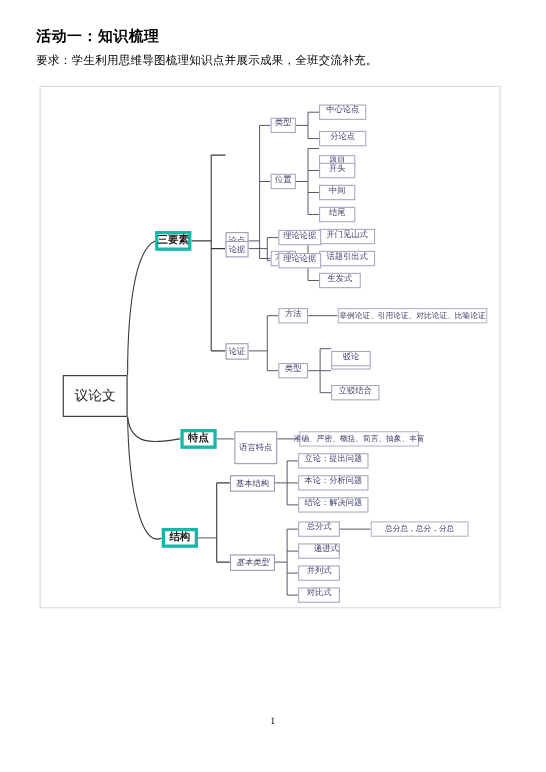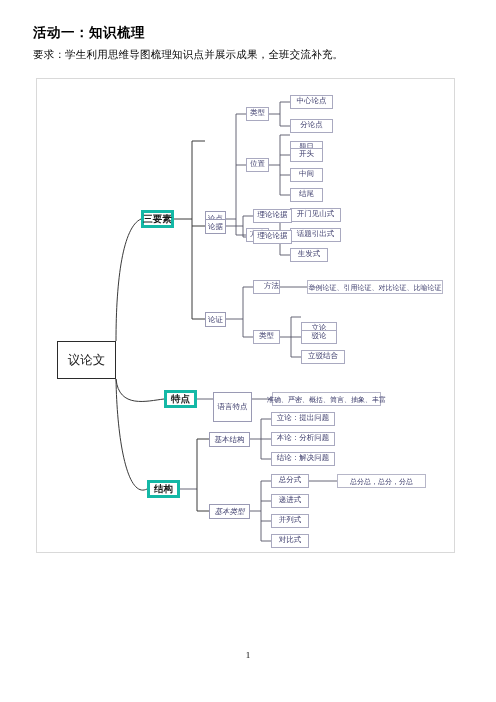--- a/index.html
+++ b/index.html
@@ -212,34 +212,34 @@
         <span>生发式</span>
       </div>
 
       <div class="node n-l3" style="left:216px;top:130px;width:39px;height:14px;">
         <span>理论论据</span>
       </div>
       <div class="node n-l3" style="left:216px;top:151px;width:39px;height:14px;">
         <span>理论论据</span>
       </div>
 
-      <div class="node n-l3" style="left:216px;top:201px;width:27px;height:14px;justify-content:flex-end;">
+      <div class="node n-l3" style="left:216px;top:201px;width:27px;height:14px;">
         <span>方法</span>
       </div>
       <div class="node n-l4" style="left:270px;top:201px;width:136px;height:14px;">
         <span>举例论证、引用论证、对比论证、比喻论证</span>
       </div>
 
       <div class="node n-l3" style="left:216px;top:251px;width:27px;height:14px;">
         <span>类型</span>
       </div>
       <div class="node n-l3" style="left:264px;top:231px;width:36px;height:14px;margin-top:12px;">
         <span>立论</span>
       </div>
-      <div class="node n-l3" style="left:264px;top:251px;width:36px;height:14px;">
+      <div class="node n-l3" style="left:264px;top:240px;width:36px;height:14px;">
         <span>驳论</span>
       </div>
       <div class="node n-l3" style="left:264px;top:271px;width:44px;height:14px;">
         <span>立驳结合</span>
       </div>
 
       <div class="node n-l2" style="left:176px;top:313px;width:39px;height:30px;">
         <span>语言特点</span>
       </div>
       <div class="node n-l4" style="left:235px;top:313px;width:109px;height:14px;">
@@ -258,21 +258,21 @@
       <div class="node n-l3" style="left:234px;top:373px;width:64px;height:14px;">
         <span>结论：解决问题</span>
       </div>
 
       <div class="node n-l2" style="left:172px;top:425px;width:41px;height:15px;font-style:italic;">
         <span>基本类型</span>
       </div>
       <div class="node n-l3" style="left:234px;top:395px;width:38px;height:14px;">
         <span>总分式</span>
       </div>
-      <div class="node n-l3" style="left:234px;top:415px;width:38px;height:14px;">
+      <div class="node n-l3" style="left:234px;top:415px;width:38px;height:14px;justify-content:flex-end;">
         <span>递进式</span>
       </div>
       <div class="node n-l3" style="left:234px;top:435px;width:38px;height:14px;">
         <span>并列式</span>
       </div>
       <div class="node n-l3" style="left:234px;top:455px;width:38px;height:14px;">
         <span>对比式</span>
       </div>
       <div class="node n-l4" style="left:300px;top:395px;width:89px;height:14px;">
         <span>总分总，总分，分总</span>

